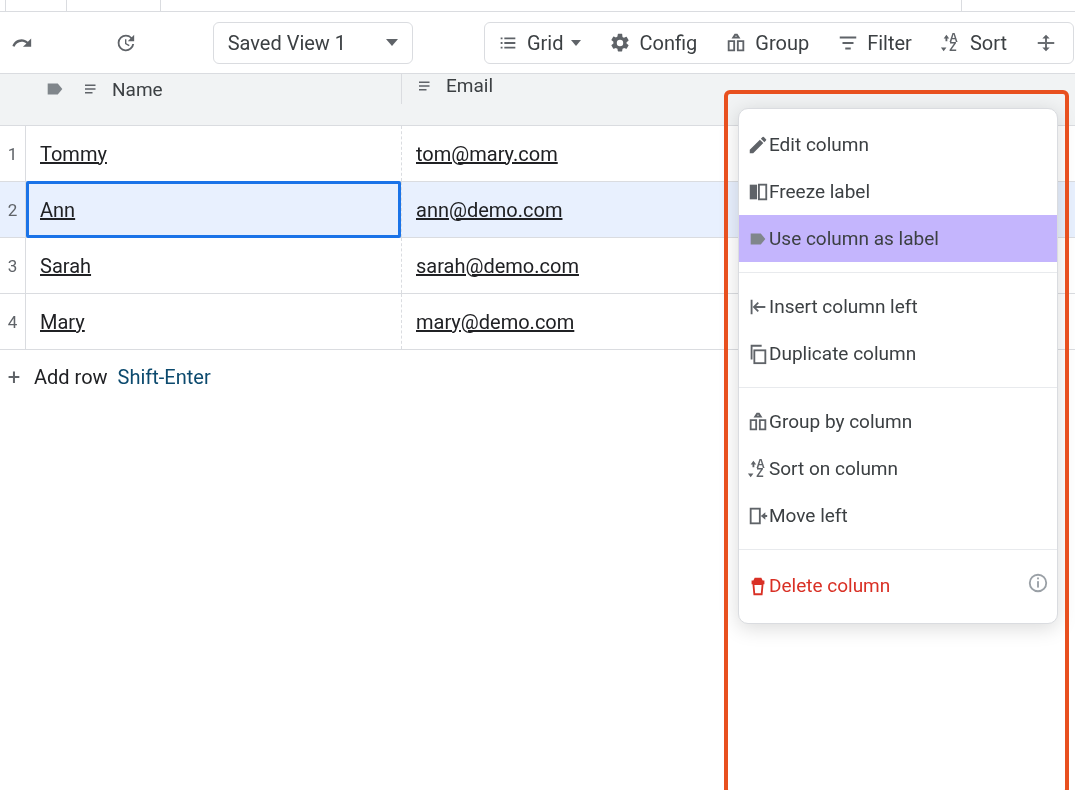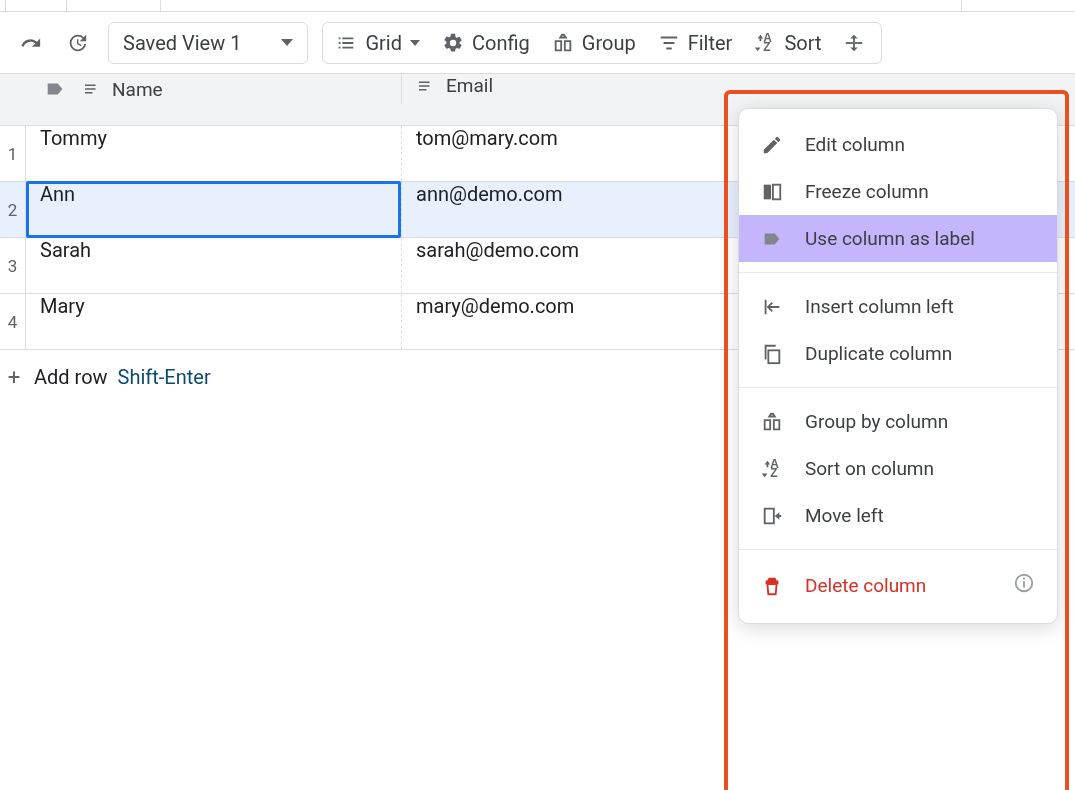--- a/index.html
+++ b/index.html
@@ -23,25 +23,26 @@
   .topbar-above::before{
     content:"";position:absolute;left:5px;top:-4px;width:60px;height:14px;border:1px solid #dadce0;border-bottom:none;border-top-left-radius:4px;border-top-right-radius:4px;background:#fff;
   }
   .topbar-above::after{
     content:"";position:absolute;left:160px;top:-4px;width:800px;height:14px;border:1px solid #dadce0;border-bottom:none;border-top-left-radius:4px;border-top-right-radius:4px;background:#fff;
   }
   .toolbar {
     display: flex;
     align-items: center;
     gap: 4px;
-    padding: 8px 10px;
+    padding: 8px 1px;
     border-bottom: 1px solid #dadce0;
     height: 62px;
     font-size: 20px;
     color: #3c4043;
+    justify-content: space-between;
   }
   .toolbar .btn {
     display: inline-flex;
     align-items: center;
     gap: 8px;
     height: 40px;
     padding: 0 10px;
     border-radius: 6px;
     cursor: pointer;
   }
@@ -50,21 +51,21 @@
     border-radius: 6px;
     padding: 0 14px;
     height: 42px;
     display: inline-flex;
     align-items: center;
     gap: 40px;
     margin-left: 6px;
     margin-right: 10px;
   }
   .tool-group{
-    border:1px solid #dadce0;border-radius:6px;height:42px;display:inline-flex;align-items:center;padding:0 6px 0 2px;gap:2px;
+    border:1px solid #dadce0;border-radius:6px;height:42px;display:inline-flex;align-items:center;padding:0 6px 0 2px;gap:8px;
   }
   .tool-group .btn{height:36px}
   .ic { width: 22px; height: 22px; fill: #5f6368; flex: 0 0 auto; }
   .ic-sm { width: 18px; height: 18px; fill: #5f6368; }
   .caret { width:0;height:0;border-left:6px solid transparent;border-right:6px solid transparent;border-top:7px solid #5f6368;display:inline-block }
   .caret-sm{border-left:5px solid transparent;border-right:5px solid transparent;border-top:6px solid #5f6368}
 
   
   .grid { position: relative; }
   .header-row {
@@ -78,42 +79,42 @@
   }
   .rownum-col { width: 26px; flex: 0 0 26px; border-right: 1px solid #dadce0; display:flex;align-items:center;justify-content:center;font-size:17px;color:#5f6368;}
   .col-name { width: 376px; flex: 0 0 376px; }
   .col-email { flex: 1; }
   .hcell { display:flex;align-items:center;gap:12px;padding:0 14px;border-right:1px solid #dadce0; }
   .hcell:last-child{border-right:none}
   .label-chip{display:inline-flex;align-items:center;justify-content:center;width:30px;height:30px;}
   .row {
     display:flex;align-items:stretch;height:56px;border-bottom:1px solid #dadce0;font-size:20px;
   }
-  .cell{display:flex;align-items:flex-start;padding:0 14px;}
+  .cell{display:flex;align-items:center;padding:0 14px;text-decoration:underline;}
   .cell.col-name{border-right:1px dashed #dadce0;}
   .row.selected{background:#e8f0fe}
   .row.selected .cell.col-name{position:relative}
   .sel-outline{position:absolute;inset:-1px 0 -1px 0;border:3px solid #1a73e8;pointer-events:none;border-radius:2px}
   .addrow{display:flex;align-items:center;gap:10px;height:54px;padding-left:4px;font-size:20px;color:#202124}
   .addrow .hint{color:#0c4a6e}
   .plus{font-size:22px;width:20px;text-align:center;color:#5f6368}
 
   
   .add-col-btn{
     position:absolute;top:75px;right:12px;width:270px;height:44px;border:2px solid #1a73e8;border-radius:8px;color:#1a73e8;display:flex;align-items:center;justify-content:center;gap:8px;font-size:20px;font-weight:500;background:#fff;
   }
 
   
   .menu-highlight{
     position:absolute;top:90px;left:724px;width:345px;height:705px;border:4px solid #e8501f;border-radius:6px;z-index:30;pointer-events:none;
   }
   .context-menu{
     position:absolute;top:108px;left:738px;width:320px;background:#fff;border:1px solid #dadce0;border-radius:10px;box-shadow:0 4px 20px rgba(0,0,0,.15);padding:12px 0;z-index:20;font-size:19px;
   }
-  .menu-item{display:flex;align-items:center;gap:22px;padding:12px 22px;cursor:pointer;color:#3c4043}
+  .menu-item{display:flex;align-items:center;padding:12px 8px;cursor:pointer;color:#3c4043}
   .menu-item.hover{background:#c4b5fd}
   .menu-item.danger{color:#d93025}
   .menu-item.danger .ic{fill:#d93025}
   .menu-sep{height:1px;background:#e8eaed;margin:10px 0}
   .menu-item .info{margin-left:auto}
   .menu-item .info .ic{fill:#9aa0a6}
 
   .text-icon{font-family:Arial;font-size:13px;font-weight:600;fill:#5f6368;letter-spacing:.5px}
 </style>
 </head>
@@ -331,21 +332,21 @@
   <div class="menu-item">
     <svg class="ic" viewBox="0 0 24 24">
         <use href="#i-pencil"></use>
       </svg>
     <span>Edit column</span>
   </div>
   <div class="menu-item">
     <svg class="ic" viewBox="0 0 24 24">
         <use href="#i-freeze"></use>
       </svg>
-    <span>Freeze column</span>
+    <span>Freeze label</span>
   </div>
   <div class="menu-item hover">
     <svg class="ic" viewBox="0 0 24 24">
         <use href="#i-label"></use>
       </svg>
     <span>Use column as label</span>
   </div>
   <div class="menu-sep"></div>
   <div class="menu-item">
     <svg class="ic" viewBox="0 0 24 24">

